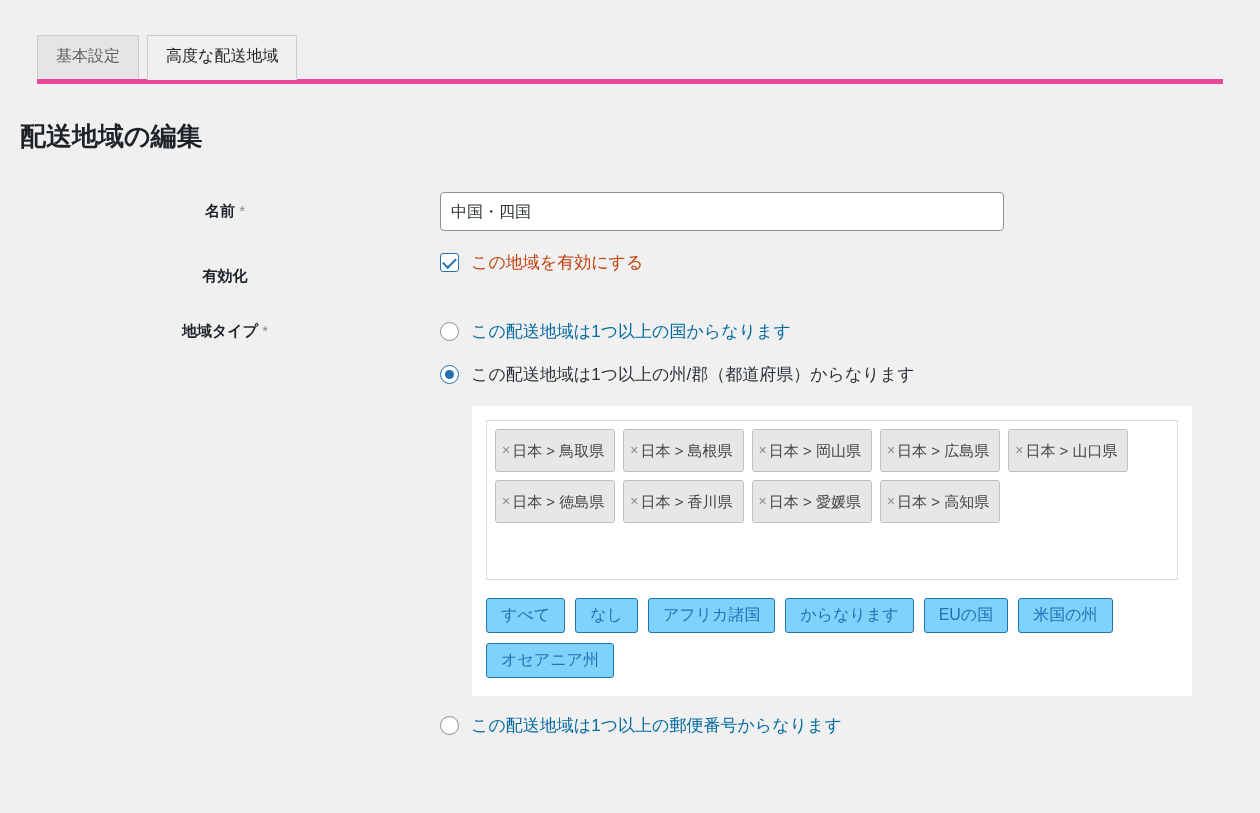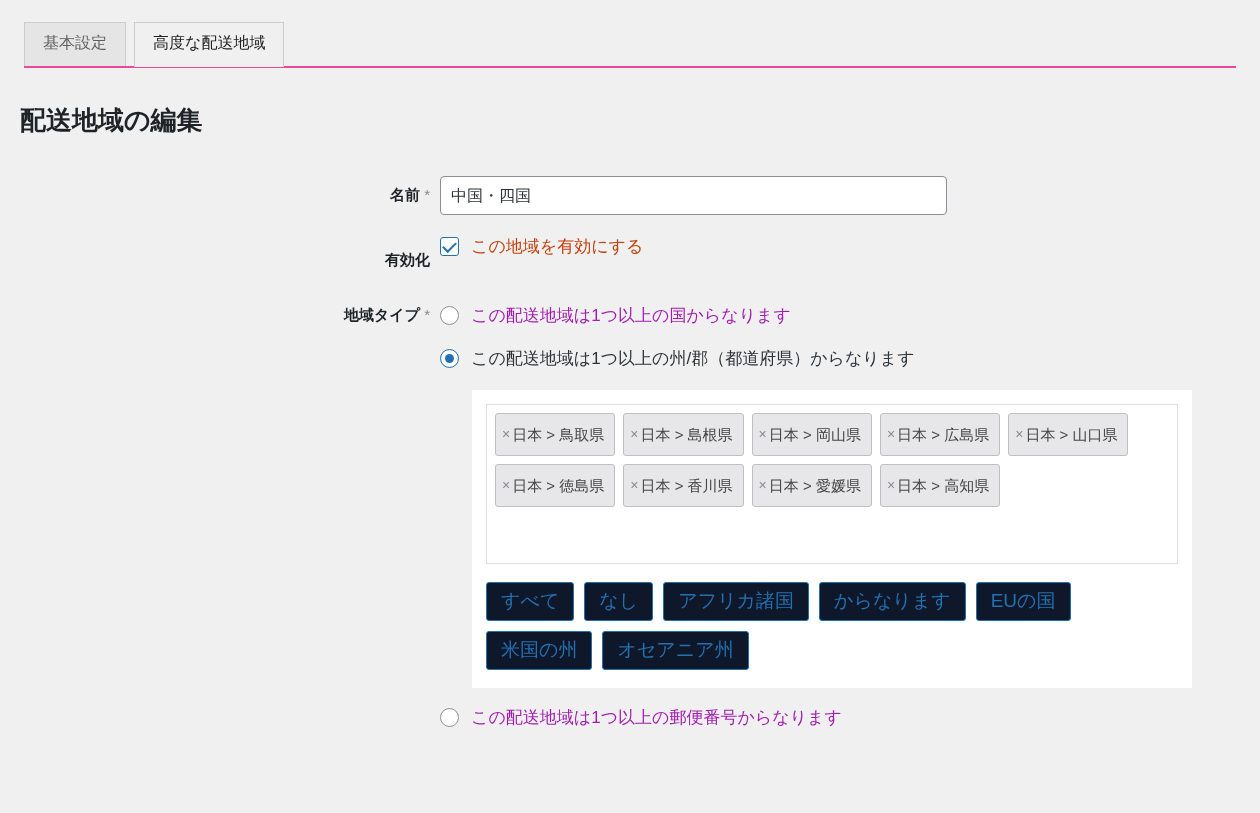--- a/index.html
+++ b/index.html
@@ -10,22 +10,22 @@
     background: #f0f0f1;
     color: #2c3338;
     font-size: 15px;
   }
   .page {
     padding: 18px 20px 50px 20px;
     width: 1260px;
   }
   
   .nav-tab-wrapper {
-    border-bottom: 2px solid #ec4899;
-    margin: 4px;
+    border-bottom: 5px solid #ec4899;
+    margin: 17px;
     padding: 0;
     display: flex;
     gap: 8px;
   }
   .nav-tab {
     display: inline-block;
     padding: 10px 18px 12px 18px;
     background: #e5e5e5;
     border: 1px solid #ccc;
     border-bottom: none;
@@ -46,37 +46,37 @@
     font-weight: 700;
     color: #1d2327;
     margin: 35px 0 30px 0;
   }
   
   .form-table {
     width: 100%;
     border-collapse: collapse;
   }
   .form-table th {
-    text-align: right;
+    text-align: center;
     vertical-align: top;
     padding: 18px 10px 18px 0;
     width: 420px;
     font-weight: 600;
     color: #1d2327;
     font-size: 15px;
   }
   .form-table td {
     vertical-align: top;
     padding: 8px 10px 8px 0;
     font-size: 15px;
   }
   .req { color: #888; font-weight: 400; }
   
   input.text {
-    width: 507px;
+    width: 564px;
     padding: 6px 10px;
     font-size: 16px;
     border: 1px solid #8c8f94;
     border-radius: 4px;
     background: #fff;
     color: #2c3338;
     line-height: 1.6;
   }
   
   .check-row {
@@ -86,21 +86,21 @@
     padding: 4px 0 20px 0;
   }
   .radio-row {
     display: flex;
     align-items: center;
     gap: 12px;
     padding: 8px 0 12px 0;
   }
   .radio-label {
     font-size: 17px;
-    color: #a21caf;
+    color: #0369a1;
     font-weight: 400;
   }
   
   .cb {
     width: 19px; height: 19px;
     border: 1px solid #2271b1;
     border-radius: 3px;
     background: #fff;
     display: inline-flex;
     align-items: center;
@@ -167,24 +167,24 @@
   }
   .quick-row {
     display: flex;
     gap: 10px;
     margin-top: 18px;
     flex-wrap: wrap;
   }
   .qbtn {
     border: 1px solid #2271b1;
     color: #2271b1;
-    background: #0f172a;
+    background: #7dd3fc;
     border-radius: 3px;
     padding: 6px 14px;
-    font-size: 19px;
+    font-size: 16px;
     cursor: pointer;
     line-height: 1.3;
   }
   
   .submit {
     margin-top: 40px;
   }
   .button-primary {
     background: #2271b1;
     color: #fff;

